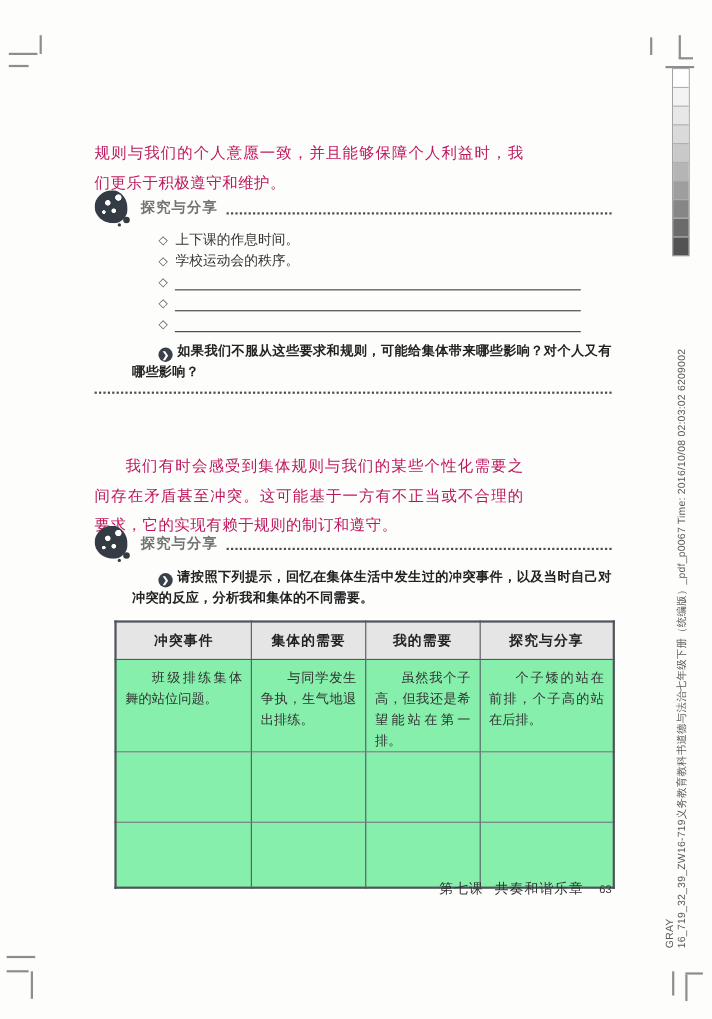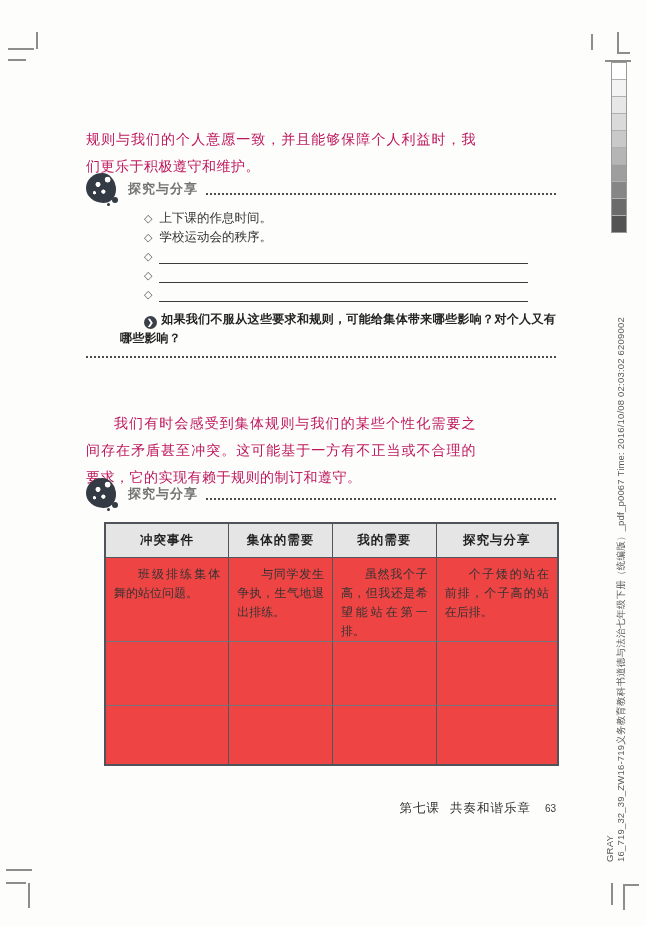--- a/index.html
+++ b/index.html
@@ -49,21 +49,21 @@
 
   .close-dots{border-bottom:2px dotted #4c4c4c;margin-top:8px;height:0;}
 
   
   .table-wrap{margin:11px 0 0 18px;}
   table{border-collapse:collapse;width:455px;table-layout:fixed;
         border:2px solid #4f545a;}
   th,td{border:1px solid #70757b;border-left:1.5px solid #51565c;border-right:1.5px solid #51565c;}
   th{background:#e5e5e5;font-family:"DejaVu Serif",serif;font-size:12.5px;font-weight:bold;
      color:#222;height:31px;border-bottom:1.5px solid #51565c;letter-spacing:1px;}
-  td{background:#ef4444;vertical-align:top;padding:7px 8px 0;font-family:"DejaVu Serif",serif;
+  td{background:#86efac;vertical-align:top;padding:7px 8px 0;font-family:"DejaVu Serif",serif;
      font-size:12px;line-height:19px;color:#333;text-indent:2em;text-align:justify;}
   tr.r1 td{height:62px;}
   tr.r2 td{height:56px;}
   tr.r3 td{height:51px;}
 
   
   .footer{position:absolute;left:86px;top:800px;width:470px;text-align:right;
           font-size:12.5px;color:#333;}
   .footer .lesson{font-family:"DejaVu Serif",serif;letter-spacing:1px;}
   .footer .lesson-title{font-family:"DejaVu Serif",serif;letter-spacing:1px;margin-left:10px;}
@@ -127,20 +127,21 @@
 <section class="activity" id="act2">
   <div class="act-header">
     <span class="act-icon">
       <span class="blob"></span>
       <span class="dot-a"></span>
       <span class="dot-b"></span>
     </span>
     <span class="act-title">探究与分享</span>
     <span class="act-leader"></span>
   </div>
+  <p class="q"><span class="bullet">❯</span><span>请按照下列提示，回忆在集体生活中发生过的冲突事件，以及当时自己对冲突的反应，分析我和集体的不同需要。</span></p>
   <div class="table-wrap">
     <table>
       <colgroup>
           <col style="width:27.3%">
           <col style="width:22.9%">
           <col style="width:22.9%">
           <col style="width:26.9%">
         </colgroup>
       <thead>
         <tr>

